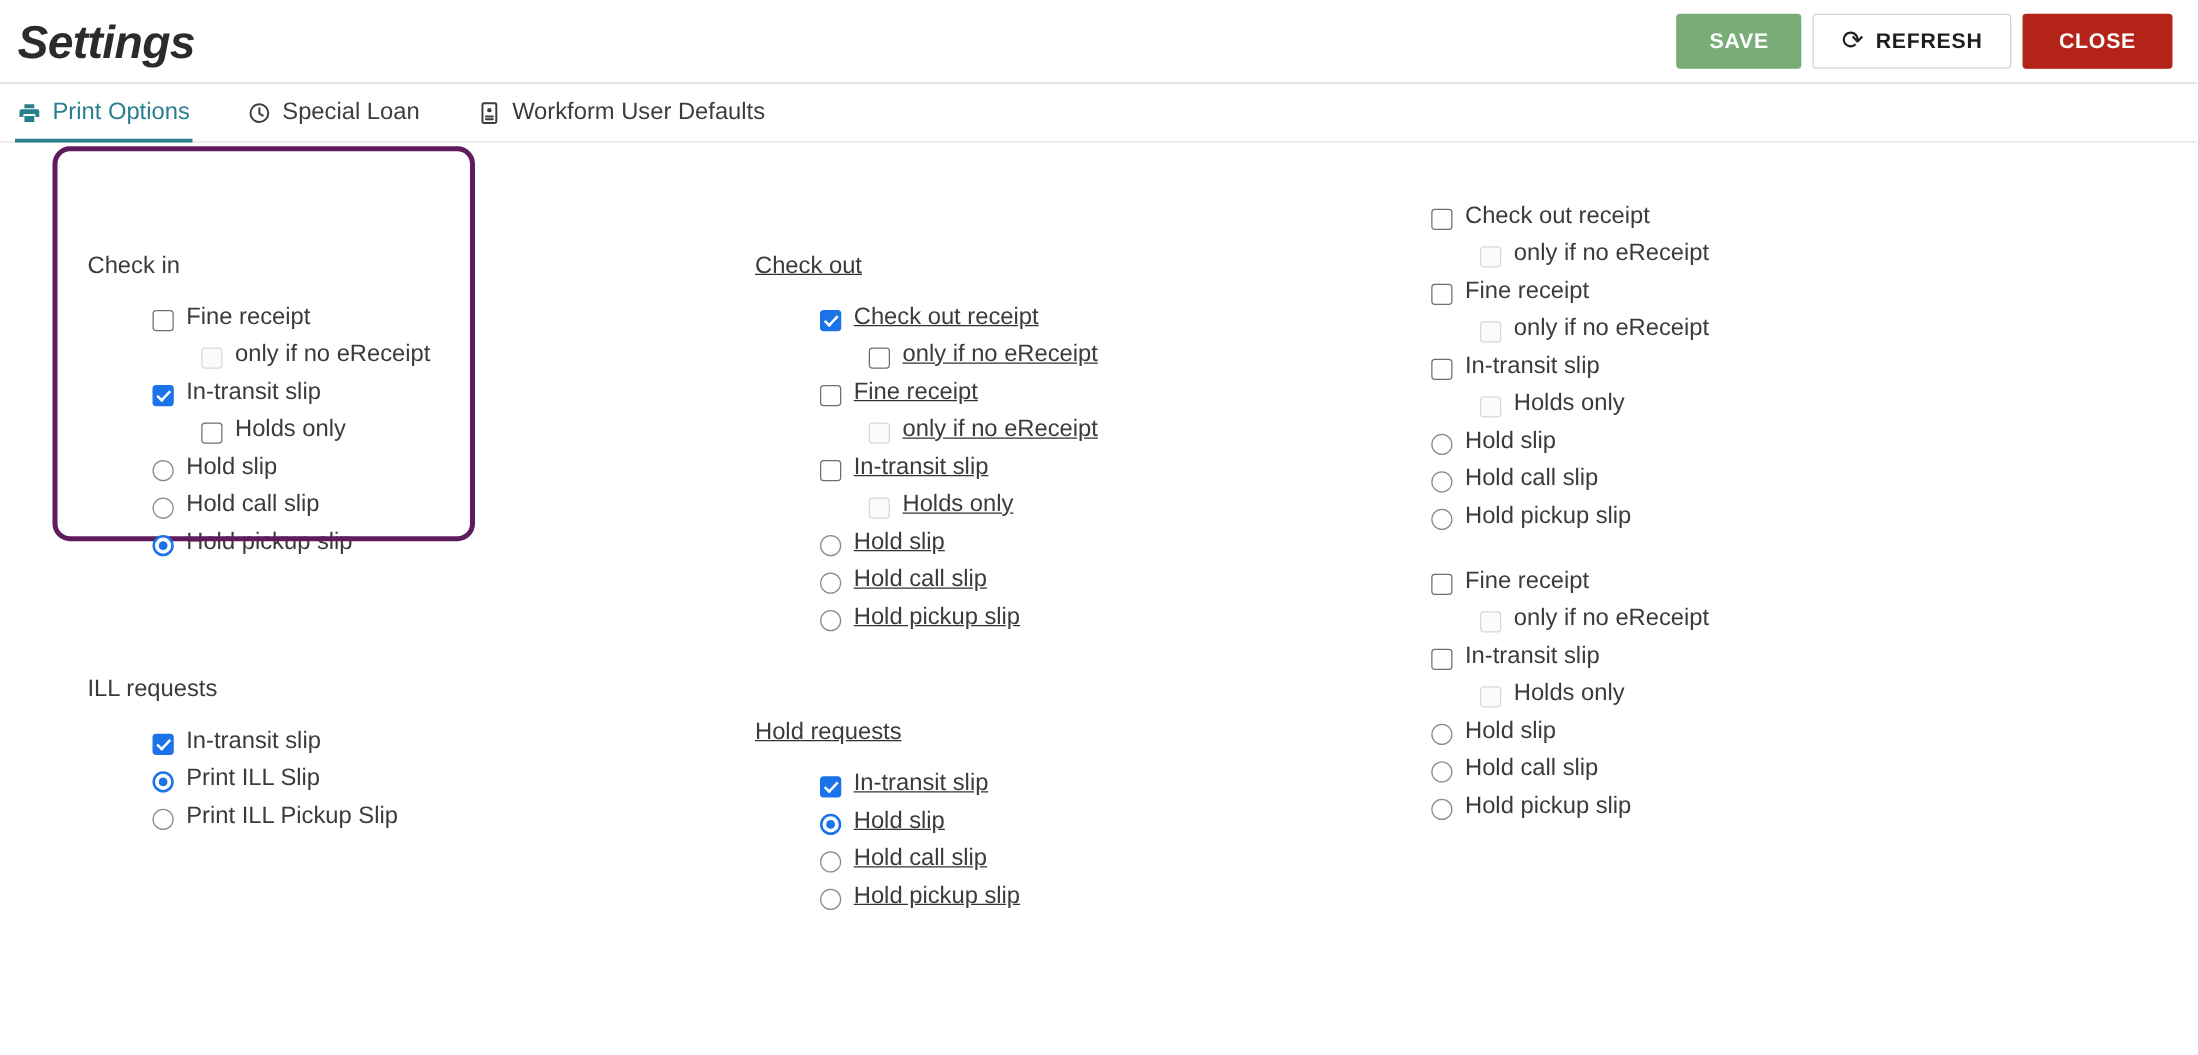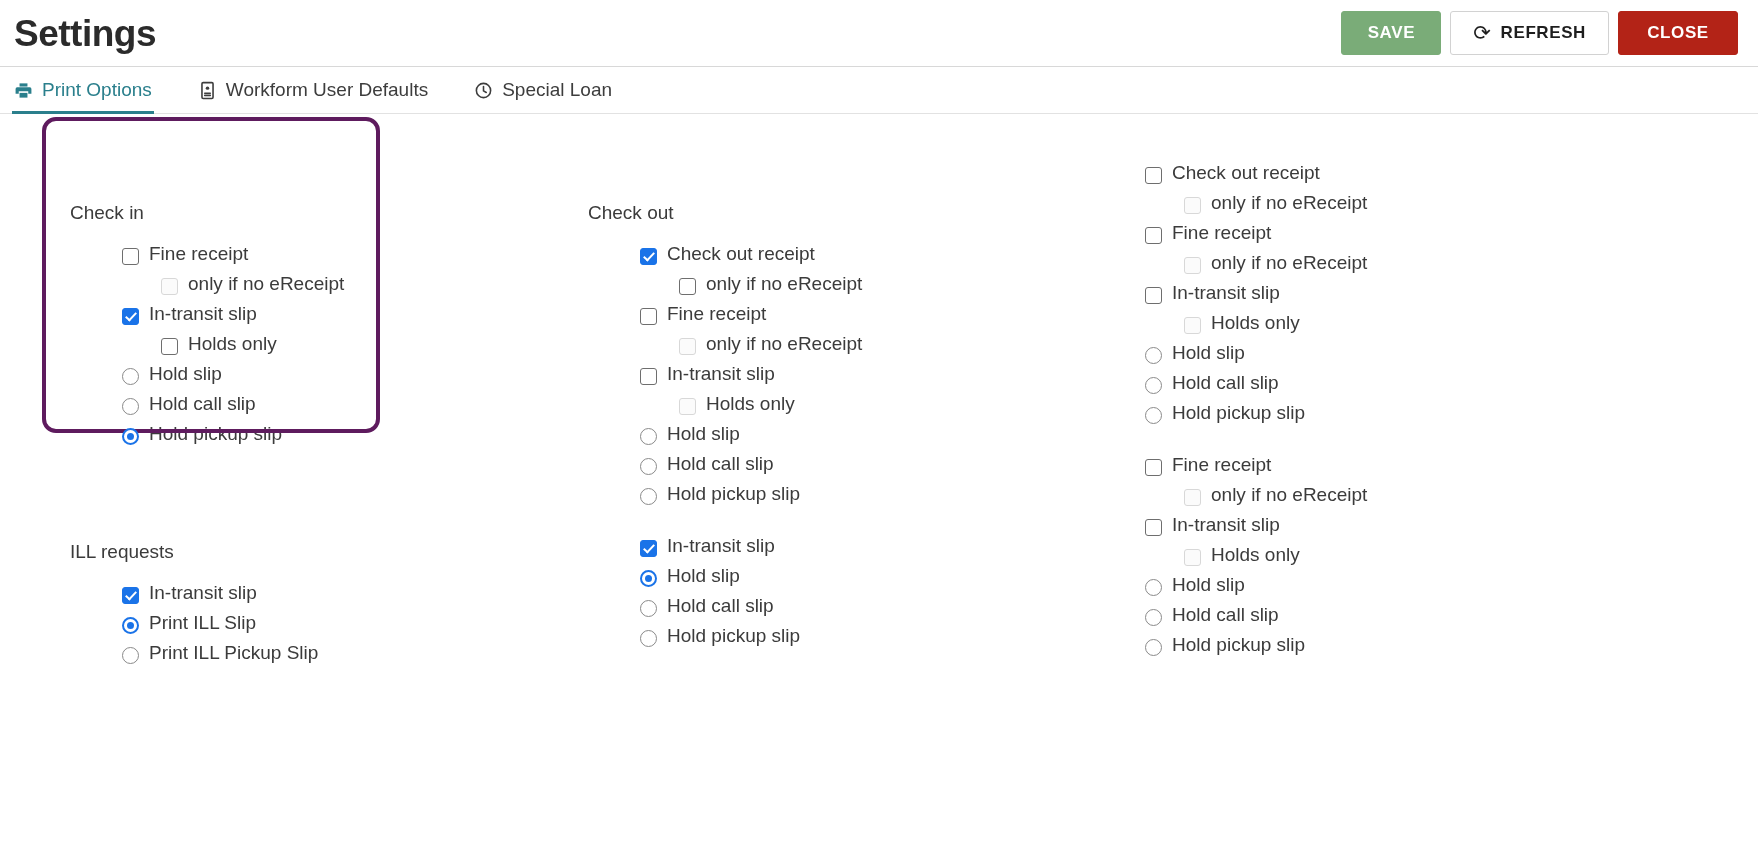--- a/index.html
+++ b/index.html
@@ -20,20 +20,21 @@
     align-items: center;
     justify-content: space-between;
     padding: 0 20px 0 14px;
   }
   #page-title {
     font-size: 37px;
     font-weight: bold;
     color: #2b2b2b;
     letter-spacing: -0.5px;
     line-height: 1;
+    font-style: italic;
   }
   #header-actions {
     display: flex;
     align-items: center;
     gap: 9px;
   }
   .btn {
     height: 44px;
     min-width: 100px;
     padding: 0 22px;
@@ -98,21 +99,21 @@
   .tab-icon svg { display: block; }
 
   
   #main {
     position: relative;
     padding: 0;
     height: 730px;
   }
   .col { position: absolute; top: 0; }
   #col-1 { left: 42px;  width: 500px; }
-  #col-2 { left: 560px; width: 500px; }
+  #col-2 { left: 576px; width: 500px; text-decoration: underline; }
   #col-3 { left: 1065px; width: 520px; }
 
   .group { margin-bottom: 0; }
   .group-title {
     font-size: 19px;
     color: #3b3b3b;
     margin-bottom: 11px;
     margin-top: 48px;
   }
   .opt {
@@ -211,38 +212,38 @@
         <path d="M4 8h16a2 2 0 0 1 2 2v6h-4v-3H6v3H2v-6a2 2 0 0 1 2-2z"></path>
         <path d="M7 15h10v6H7z"></path>
       </svg>
     </span>
     <span>Print Options</span>
   </div>
 
   <div class="tab">
     <span class="tab-icon">
       <svg width="19" height="19" viewBox="0 0 24 24" fill="none" stroke="#3d3d3d" stroke-width="2">
+        <circle cx="12" cy="12" r="9"></circle>
+        <path d="M12 7v5.5l3.5 2" stroke-linecap="round"></path>
+      </svg>
+    </span>
+    <span>Special Loan</span>
+  </div>
+
+  <div class="tab">
+    <span class="tab-icon">
+      <svg width="19" height="19" viewBox="0 0 24 24" fill="none" stroke="#3d3d3d" stroke-width="2">
         <rect x="5" y="2" width="14" height="20" rx="1.5"></rect>
         <circle cx="12" cy="9" r="2.2" fill="#3d3d3d" stroke="none"></circle>
         <path d="M8.5 15.5h7" stroke-linecap="round"></path>
         <path d="M8.5 18.2h7" stroke-linecap="round"></path>
       </svg>
     </span>
     <span>Workform User Defaults</span>
   </div>
-
-  <div class="tab">
-    <span class="tab-icon">
-      <svg width="19" height="19" viewBox="0 0 24 24" fill="none" stroke="#3d3d3d" stroke-width="2">
-        <circle cx="12" cy="12" r="9"></circle>
-        <path d="M12 7v5.5l3.5 2" stroke-linecap="round"></path>
-      </svg>
-    </span>
-    <span>Special Loan</span>
-  </div>
 </div>
 
 <div id="main">
 
   <div class="col" id="col-1">
     <div class="group group-checkin">
       <div id="checkin-highlight"></div>
       <div class="group-title">Check in</div>
       <div>
           <div class="opt indent-1">
@@ -333,20 +334,21 @@
             <span>Hold call slip</span>
           </div>
           <div class="opt indent-1">
             <span class="rd"></span>
             <span>Hold pickup slip</span>
           </div>
         </div>
     </div>
     <div style="height:22px"></div>
     <div class="group pad-left">
+      <div class="group-title">Hold requests</div>
       <div>
           <div class="opt indent-1">
             <span class="cb checked"></span>
             <span>In-transit slip</span>
           </div>
           <div class="opt indent-1">
             <span class="rd checked"></span>
             <span>Hold slip</span>
           </div>
           <div class="opt indent-1">

